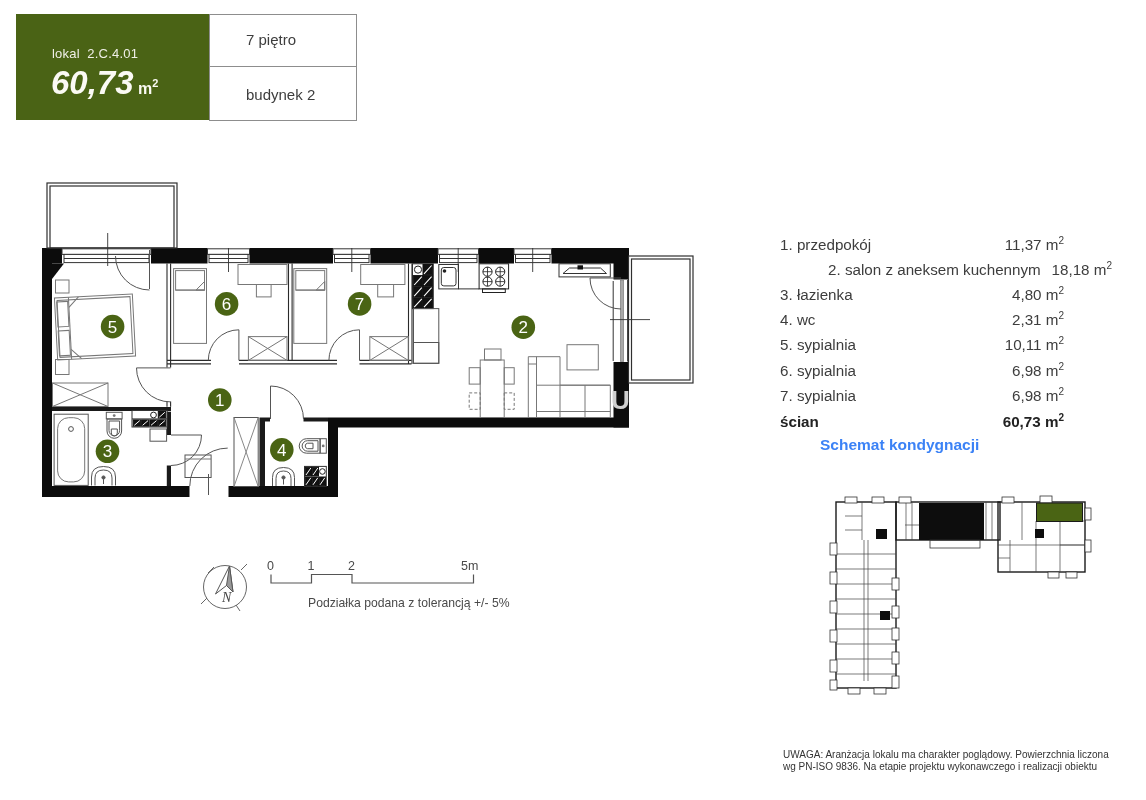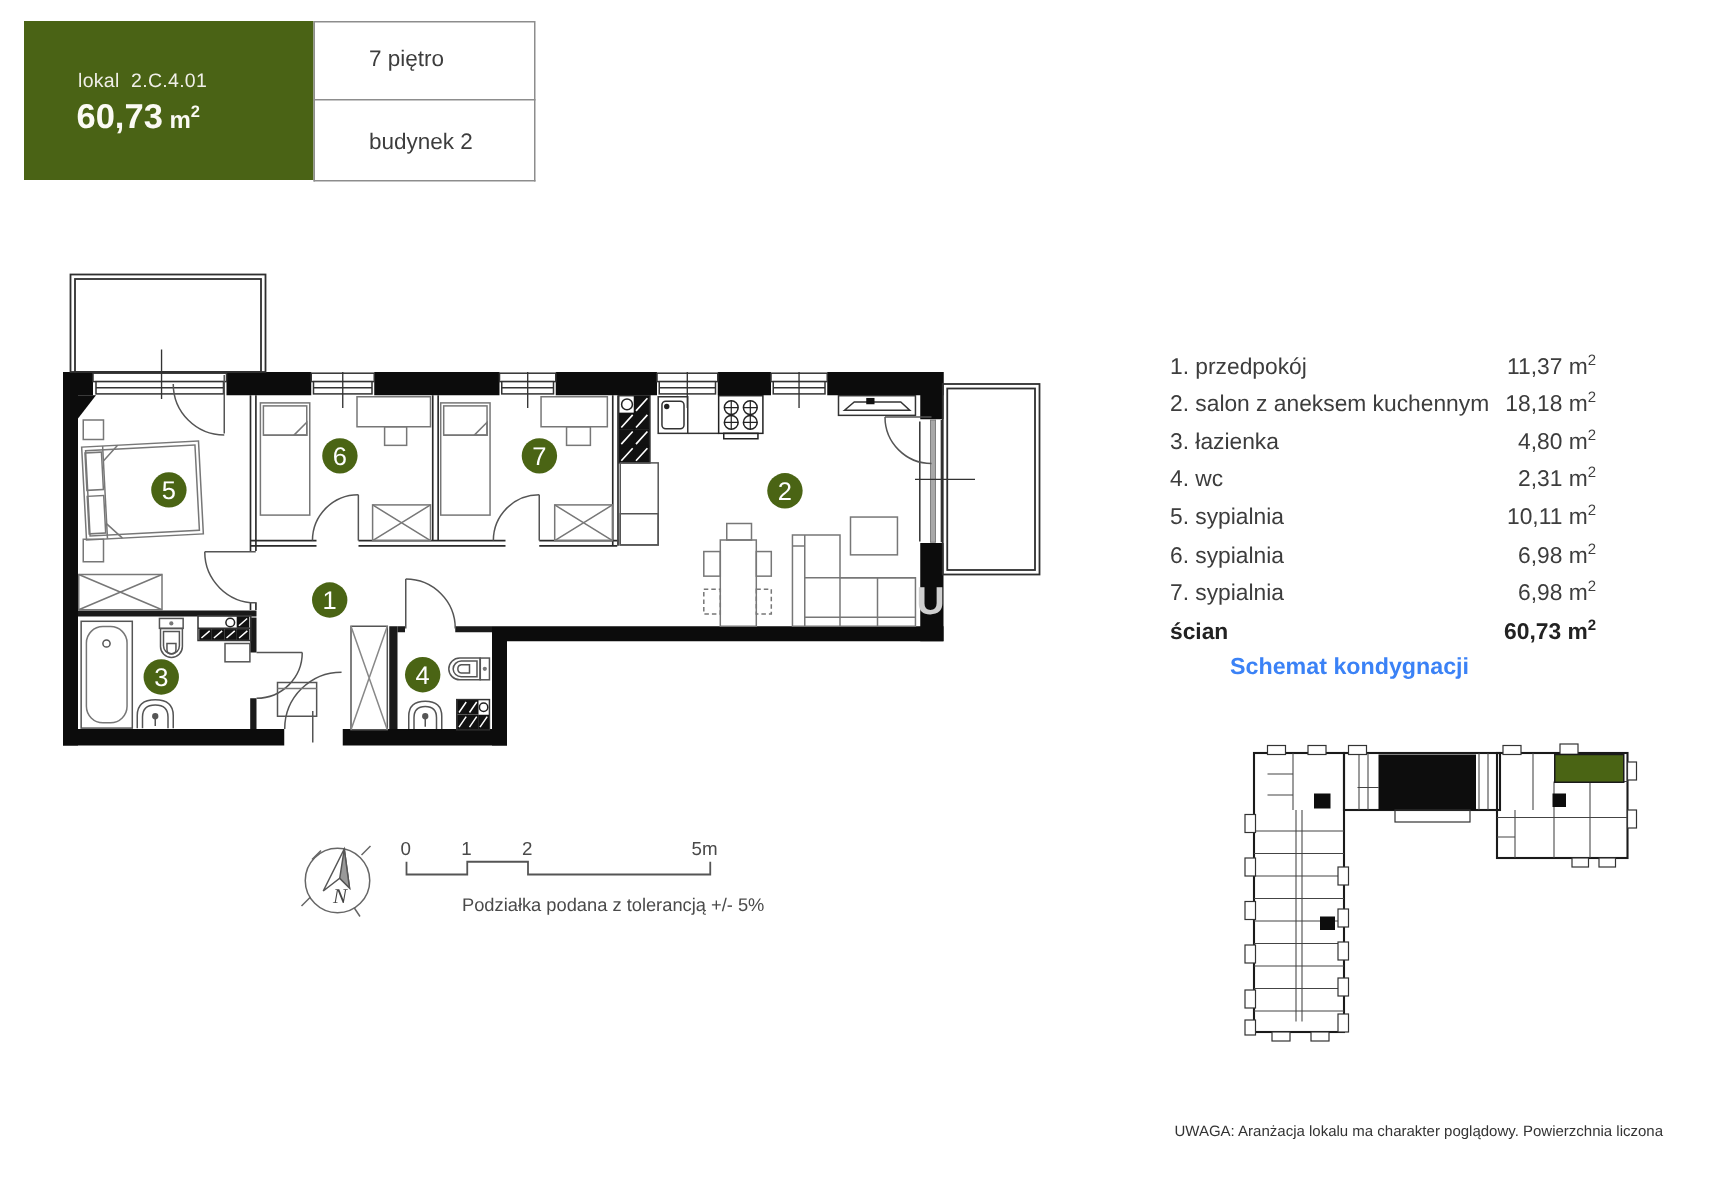--- a/index.html
+++ b/index.html
@@ -10,36 +10,36 @@
        justify-content:space-between;font-size:15.2px;color:#3d3d3d;}
   sup{font-size:10px;vertical-align:6px;line-height:0;}
 </style>
 </head>
 <body>
 
 <div class="abs" style="left:16px;top:14px;width:193px;height:106px;background:#4a6315;"></div>
 
 <div class="abs" style="left:52px;top:46px;font-size:13px;color:#f0efe8;letter-spacing:.2px;">lokal&nbsp;&nbsp;2.C.4.01</div>
 
-<div class="abs" style="left:51px;top:64px;color:#fbfaf4;font-weight:bold;"><span style="font-size:23px;">60,73</span><span style="font-size:16px;"> m</span><span style="font-size:11px;vertical-align:7px;">2</span></div>
+<div class="abs" style="left:51px;top:64px;color:#fbfaf4;font-weight:bold;"><span style="font-size:33px;font-style:italic;">60,73</span><span style="font-size:16px;"> m</span><span style="font-size:11px;vertical-align:7px;">2</span></div>
 
 <div class="abs" style="left:209px;top:14px;width:146px;height:51px;border:1px solid #8d8d8d;"></div>
 
 <div class="abs" style="left:209px;top:66px;width:146px;height:54px;border:1px solid #8d8d8d;border-top:none;"></div>
 
 <div class="abs" style="left:246px;top:31px;font-size:15px;color:#3d3d3d;">7 piętro</div>
 
 <div class="abs" style="left:246px;top:86px;font-size:15px;color:#3d3d3d;">budynek 2</div>
 
 <div class="row" style="top:236px;">
     <span>1. przedpokój</span>
     <span>11,37 m<sup>2</sup></span>
   </div>
 
-<div class="row" style="top:261px;">
+<div class="row" style="top:261px;margin-left:48px;">
     <span>2. salon z aneksem kuchennym</span>
     <span>18,18 m<sup>2</sup></span>
   </div>
 
 <div class="row" style="top:286px;">
     <span>3. łazienka</span>
     <span>4,80 m<sup>2</sup></span>
   </div>
 
 <div class="row" style="top:311px;">
@@ -66,20 +66,21 @@
     <span>ścian</span>
     <span>60,73 m<sup>2</sup></span>
   </div>
 
 <div class="abs" style="left:820px;top:436px;font-size:15.5px;font-weight:bold;color:#3b82f6;">Schemat kondygnacji</div>
 
 <div class="abs" style="left:271px;top:596px;font-size:12.2px;color:#4a4a4a;margin-left:37px;">Podziałka podana z tolerancją +/- 5%</div>
 
 <div class="abs" style="left:783px;top:749px;width:341px;font-size:10px;line-height:12.45px;color:#333;">
 <div style="white-space:nowrap;">UWAGA: Aranżacja lokalu ma charakter poglądowy. Powierzchnia liczona</div>
+<div style="white-space:nowrap;">wg PN-ISO 9836. Na etapie projektu wykonawczego i realizacji obiektu</div>
 </div>
 
 <svg class="abs" style="left:0;top:0;" width="1146" height="800" viewBox="0 0 1146 800">
 
 <g fill="#0c0c0c" stroke="none">
 
   <g>
         <rect x="42" y="248" width="20" height="15.5"></rect>
         <rect x="151" y="248" width="56.5" height="15.5"></rect>
         <rect x="249.5" y="248" width="83.5" height="15.5"></rect>

